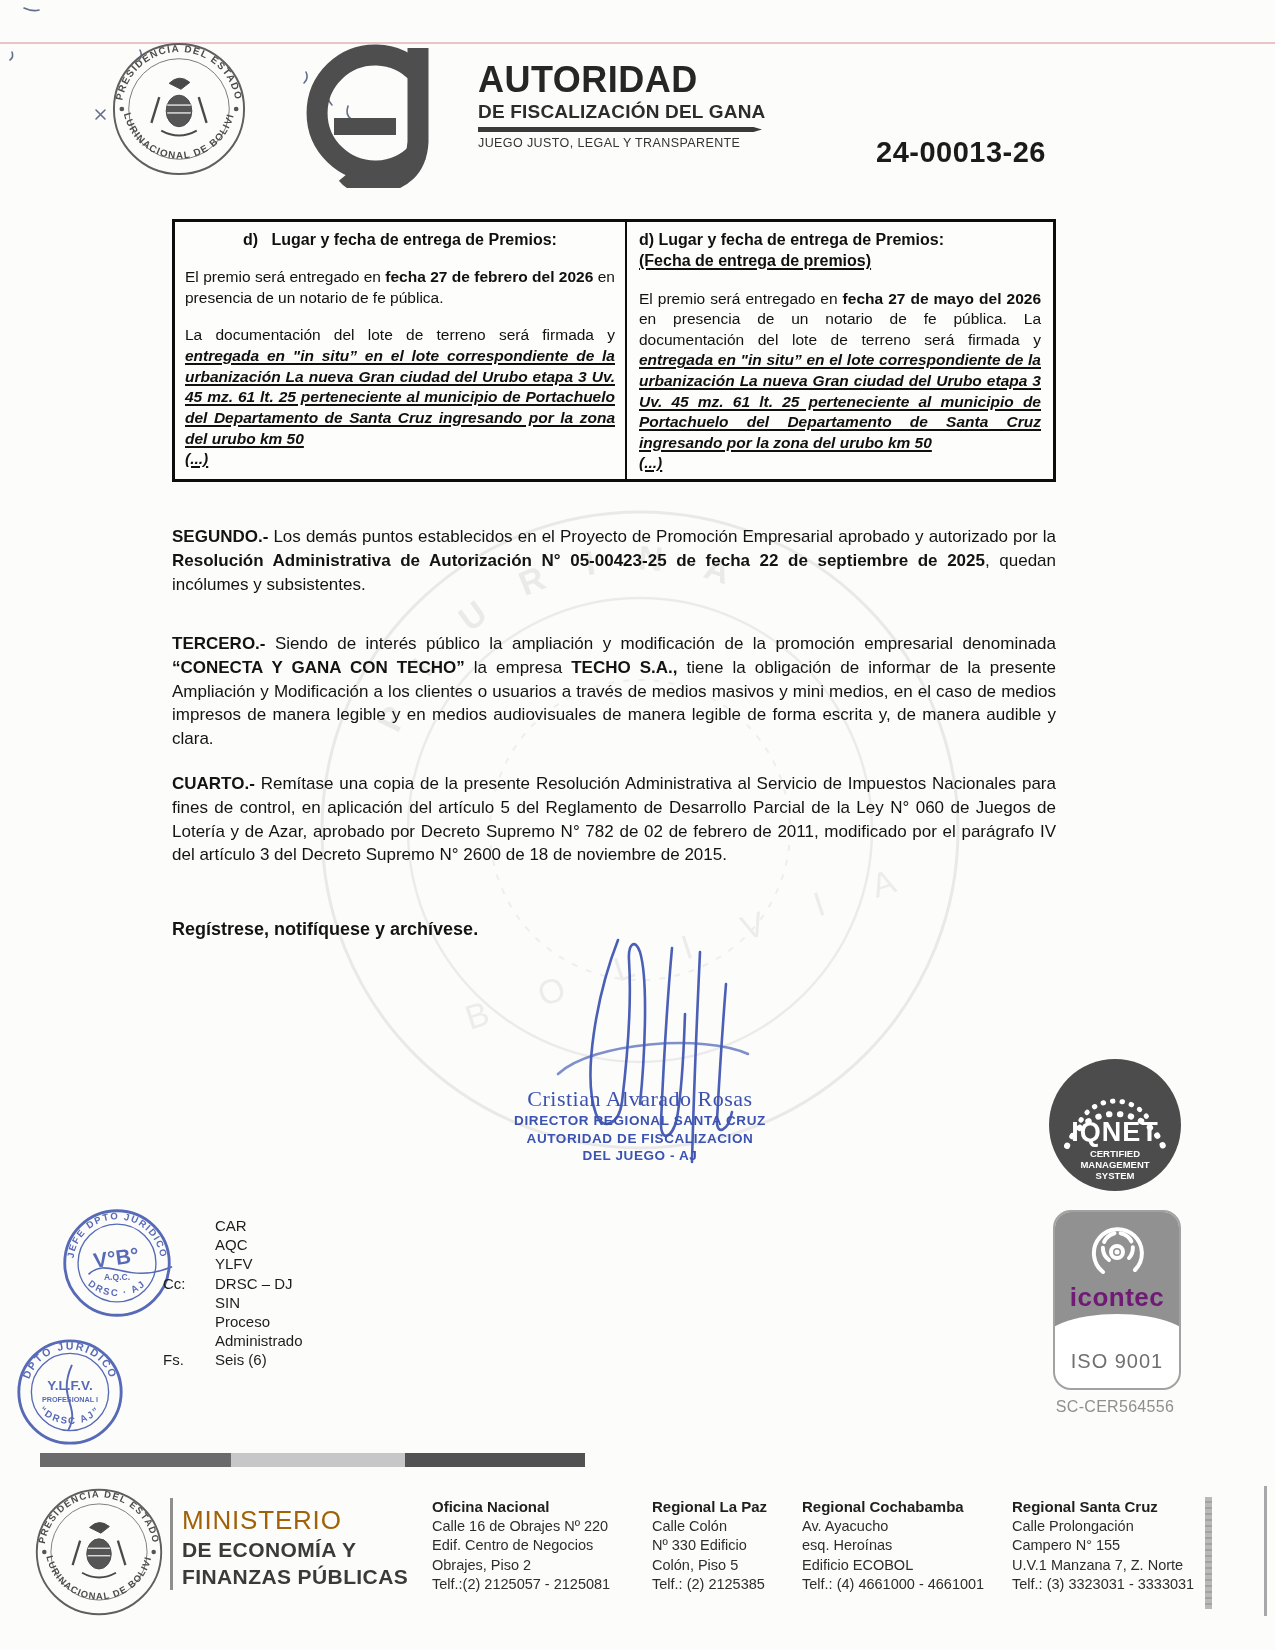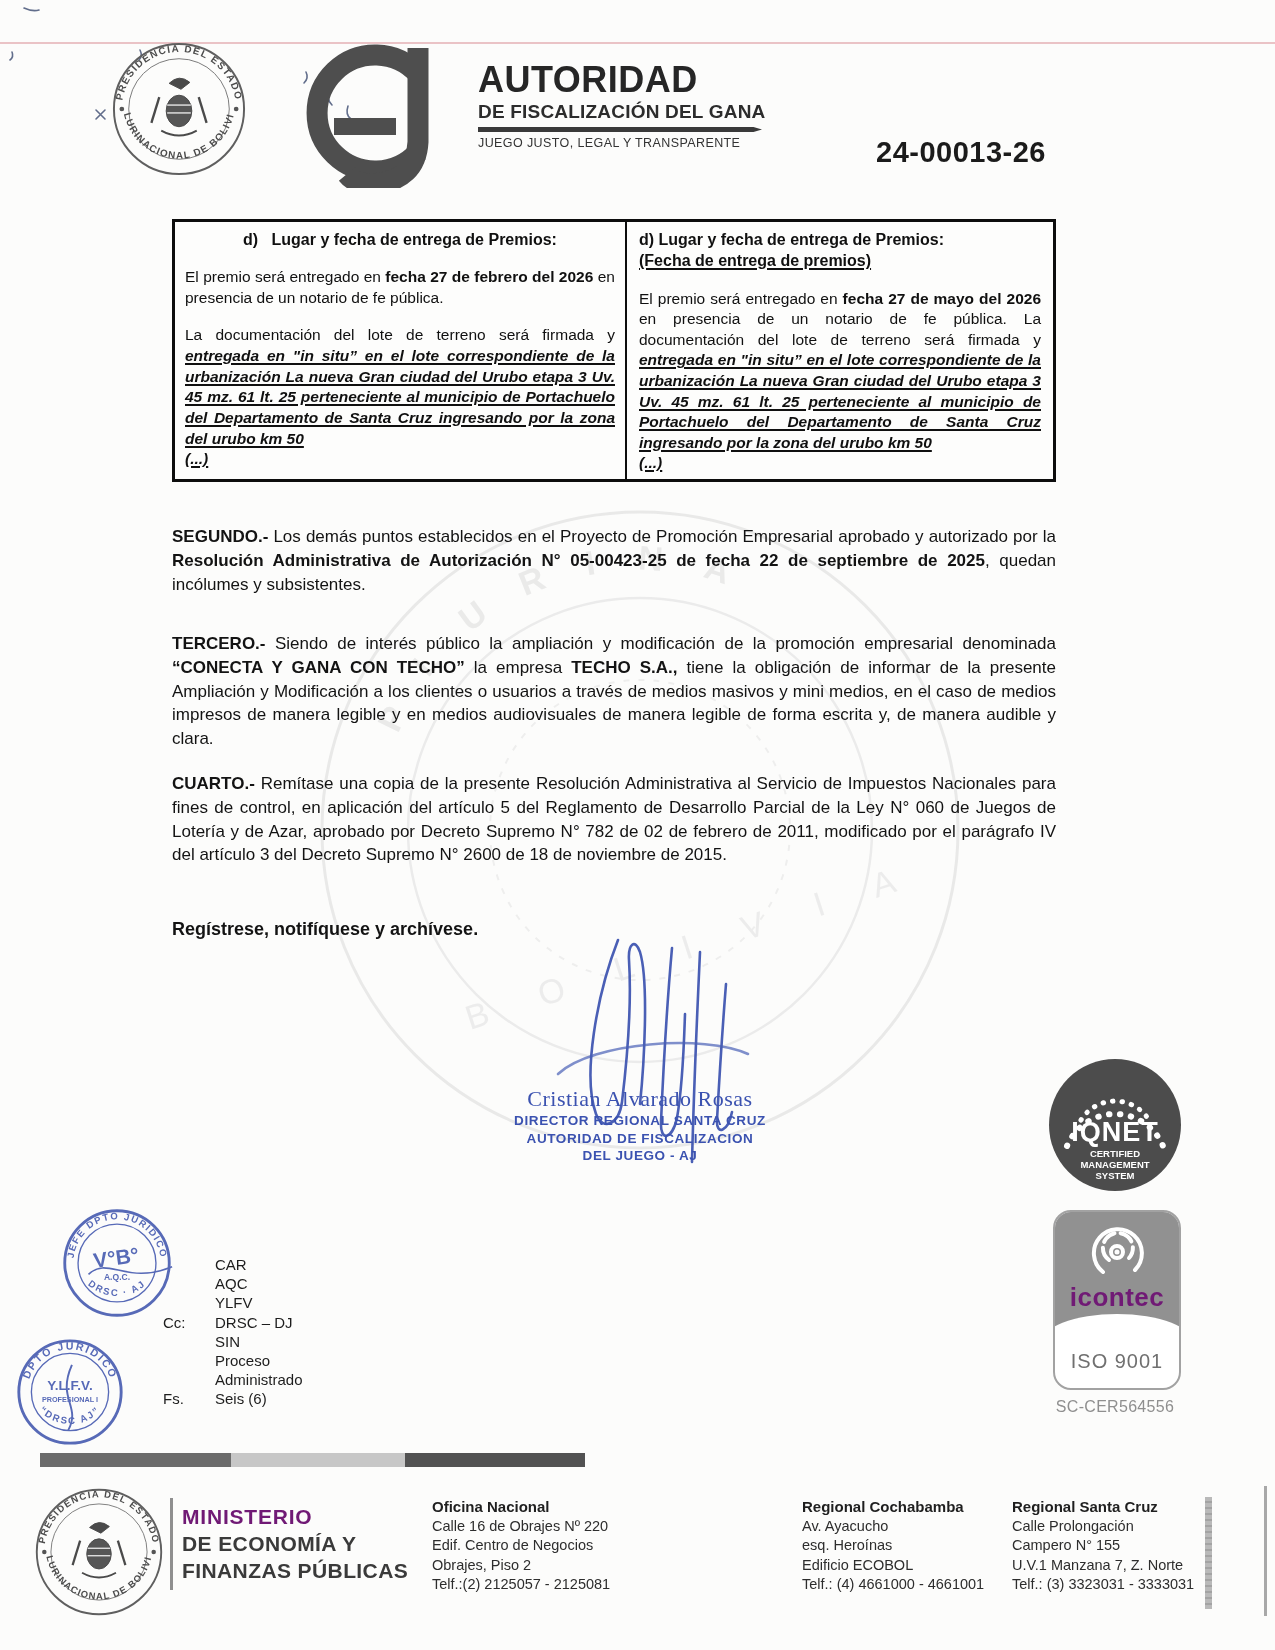--- a/index.html
+++ b/index.html
@@ -63,33 +63,33 @@
   .icontec-name{position:absolute;left:0;right:0;top:70px;text-align:center;color:#701a75;
                 font-size:26px;font-weight:700;letter-spacing:.5px;}
   .icontec-iso{position:absolute;left:0;right:0;top:138px;text-align:center;color:#707070;
                font-size:20px;letter-spacing:1px;}
   .cert-code{left:1030px;top:1398px;width:170px;text-align:center;font-size:16px;color:#8f8f8f;letter-spacing:.3px;}
 
   
   .stamp1{left:60px;top:1206px;width:114px;height:114px;opacity:.88;}
   .stamp2{left:14px;top:1336px;width:112px;height:112px;opacity:.88;}
   .routing{left:163px;top:1216px;font-size:15px;line-height:1.28;color:#1d1d1d;}
-  .routing table{border-collapse:collapse;margin-top:39px;}
+  .routing table{border-collapse:collapse;}
   .routing td{padding:0;vertical-align:top;font-size:15px;line-height:1.28;}
   .routing td.lbl{width:52px;}
 
   
   .grad-bar{left:40px;top:1453px;width:545px;height:14px;
             background:linear-gradient(to right,#6b6b6b 0 35%,#c7c7c7 35% 67%,#525252 67% 100%);}
 
   
   .seal-ftr{left:33px;top:1486px;width:132px;height:132px;}
   .ftr-divider{left:170px;top:1498px;width:3px;height:92px;background:#8f8f8f;}
   .ministry{left:182px;top:1504px;line-height:1.28;}
-  .min-1{font-size:21px;font-weight:700;color:#701a75;letter-spacing:.8px;}
+  .min-1{font-size:26px;font-weight:400;color:#a16207;letter-spacing:.8px;}
   .min-2,.min-3{font-size:21px;font-weight:700;color:#3a3a3a;letter-spacing:.4px;}
   .office{top:1497px;line-height:1.33;color:#2d2d2d;}
   .office .ttl{font-weight:700;font-size:15px;color:#1f1f1f;}
   .office .ln{font-size:14.5px;}
   .office-1{left:432px;width:215px;}
   .office-2{left:652px;width:150px;}
   .office-3{left:802px;width:205px;}
   .office-4{left:1012px;width:200px;}
   .edge-strip{left:1205px;top:1497px;width:7px;height:112px;
               background:repeating-linear-gradient(to bottom,#b9b9b9 0 4px,#a3a3a3 4px 6px);}
@@ -353,20 +353,27 @@
   </div>
 
   <div class="abs office office-1">
     <div class="ttl">Oficina Nacional</div>
     <div class="ln">Calle 16 de Obrajes Nº 220</div>
     <div class="ln">Edif. Centro de Negocios</div>
     <div class="ln">Obrajes, Piso 2</div>
     <div class="ln">Telf.:(2) 2125057 - 2125081</div>
   </div>
 
+  <div class="abs office office-2">
+    <div class="ttl">Regional La Paz</div>
+    <div class="ln">Calle Colón</div>
+    <div class="ln">Nº 330 Edificio</div>
+    <div class="ln">Colón, Piso 5</div>
+    <div class="ln">Telf.: (2) 2125385</div>
+  </div>
 
   <div class="abs office office-3">
     <div class="ttl">Regional Cochabamba</div>
     <div class="ln">Av. Ayacucho</div>
     <div class="ln">esq. Heroínas</div>
     <div class="ln">Edificio ECOBOL</div>
     <div class="ln">Telf.: (4) 4661000 - 4661001</div>
   </div>
 
   <div class="abs office office-4">

